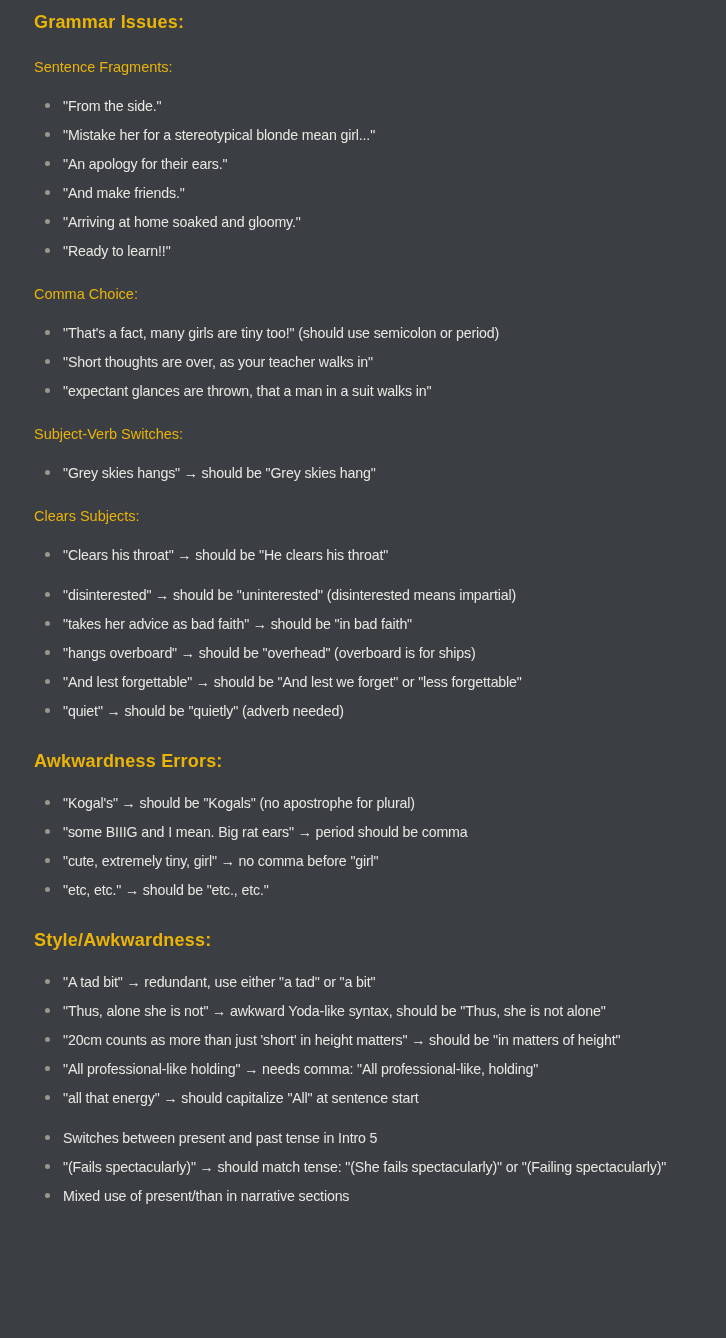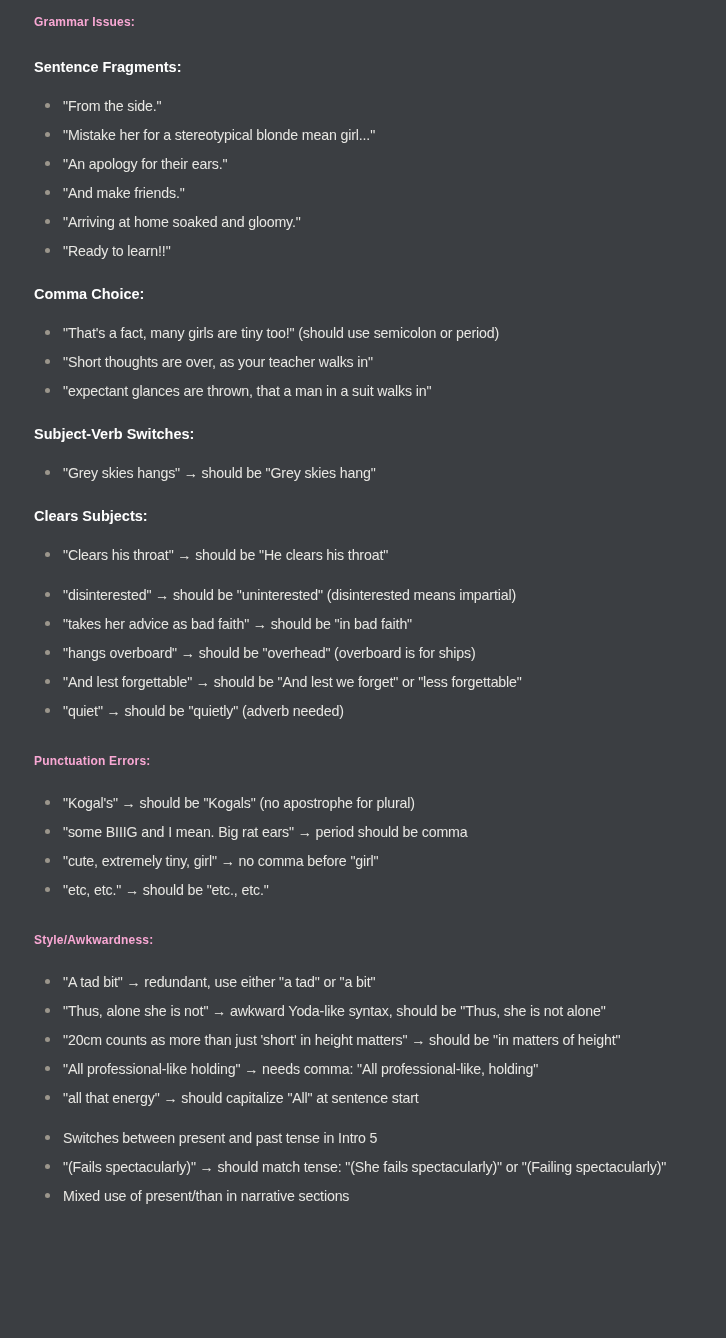--- a/index.html
+++ b/index.html
@@ -7,33 +7,33 @@
     width: 726px;
     min-height: 1338px;
     box-sizing: border-box;
     background: #3b3e42;
     padding: 8px 2px 14px 34px;
     overflow: hidden;
     font-family: "Liberation Sans", "DejaVu Sans", sans-serif;
   }
   .doc { width: 100%; }
   h2.section-heading {
-    font-size: 12px;
+    font-size: 18px;
     line-height: 24px;
     font-weight: 700;
     letter-spacing: 0.2px;
-    color: #f9a8d4;
+    color: #eab308;
     margin: 28px 0 0 0;
   }
   h2.section-heading:first-child { margin-top: 2px; }
   h3.subsection-heading {
     font-size: 14.5px;
     line-height: 18px;
-    font-weight: 700;
-    color: #ffffff;
+    font-weight: 400;
+    color: #eab308;
     margin: 24px 0 0 0;
   }
   ul.bullet-list {
     list-style: none;
     margin: 20px 0 0 0;
     padding: 0;
   }
   li.bullet-item {
     position: relative;
     padding-left: 29px;
@@ -82,21 +82,21 @@
     <ul class="bullet-list">
       <li class="bullet-item"><span class="bullet-dot"></span><span class="bullet-text">"Clears his throat" → should be "He clears his throat"</span></li>
     </ul>
     <ul class="bullet-list">
       <li class="bullet-item"><span class="bullet-dot"></span><span class="bullet-text">"disinterested" → should be "uninterested" (disinterested means impartial)</span></li>
       <li class="bullet-item"><span class="bullet-dot"></span><span class="bullet-text">"takes her advice as bad faith" → should be "in bad faith"</span></li>
       <li class="bullet-item"><span class="bullet-dot"></span><span class="bullet-text">"hangs overboard" → should be "overhead" (overboard is for ships)</span></li>
       <li class="bullet-item"><span class="bullet-dot"></span><span class="bullet-text">"And lest forgettable" → should be "And lest we forget" or "less forgettable"</span></li>
       <li class="bullet-item"><span class="bullet-dot"></span><span class="bullet-text">"quiet" → should be "quietly" (adverb needed)</span></li>
     </ul>
-    <h2 class="section-heading">Punctuation Errors:</h2>
+    <h2 class="section-heading">Awkwardness Errors:</h2>
     <ul class="bullet-list">
       <li class="bullet-item"><span class="bullet-dot"></span><span class="bullet-text">"Kogal's" → should be "Kogals" (no apostrophe for plural)</span></li>
       <li class="bullet-item"><span class="bullet-dot"></span><span class="bullet-text">"some BIIIG and I mean. Big rat ears" → period should be comma</span></li>
       <li class="bullet-item"><span class="bullet-dot"></span><span class="bullet-text">"cute, extremely tiny, girl" → no comma before "girl"</span></li>
       <li class="bullet-item"><span class="bullet-dot"></span><span class="bullet-text">"etc, etc." → should be "etc., etc."</span></li>
     </ul>
     <h2 class="section-heading">Style/Awkwardness:</h2>
     <ul class="bullet-list">
       <li class="bullet-item"><span class="bullet-dot"></span><span class="bullet-text">"A tad bit" → redundant, use either "a tad" or "a bit"</span></li>
       <li class="bullet-item"><span class="bullet-dot"></span><span class="bullet-text">"Thus, alone she is not" → awkward Yoda-like syntax, should be "Thus, she is not alone"</span></li>

